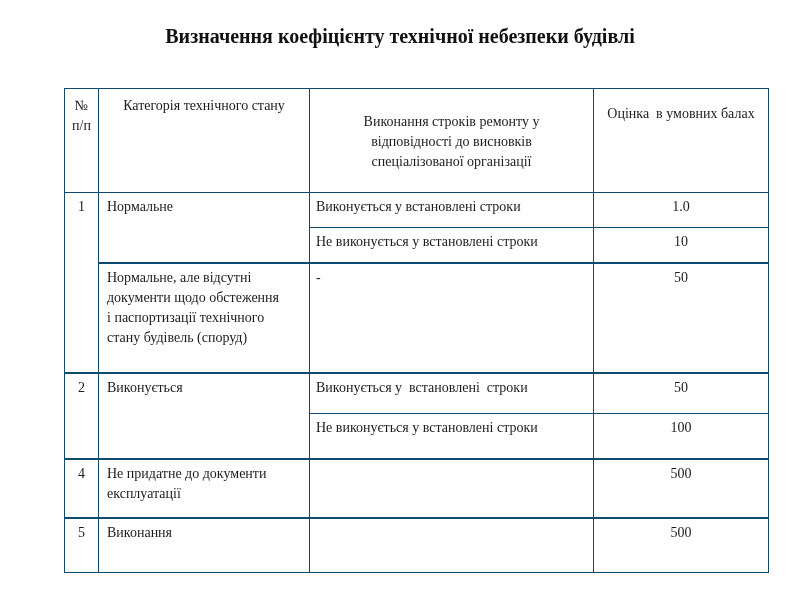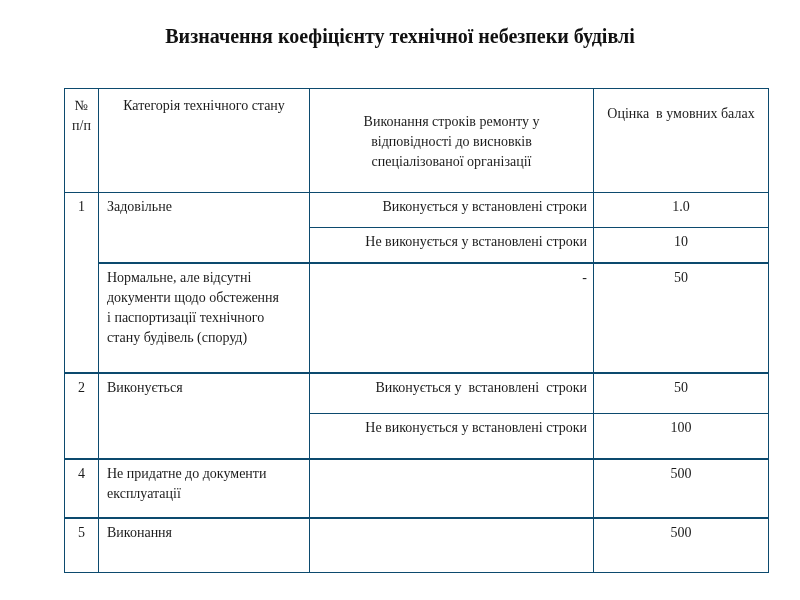--- a/index.html
+++ b/index.html
@@ -41,21 +41,21 @@
   }
   tr.major > td { border-top-width: 2px; }
   th.h {
     text-align: center;
     padding: 7px 4px 4px 4px;
   }
   .hwrap  { max-width: 218px; margin: 16px auto; }
   .hwrap2 { max-width: 152px; margin: 8px auto; white-space: pre-wrap; }
   td.num   { text-align: center; padding: 4px 2px; }
   td.cat   { text-align: left; padding: 4px 26px 4px 8px; }
-  td.exec  { text-align: right; padding: 4px 6px; white-space: pre-wrap; }
+  td.exec  { text-align: left; padding: 4px 6px; white-space: pre-wrap; }
   td.score { text-align: center; padding: 4px 6px; margin-top: 28px; }
 </style>
 </head>
 <body>
 
 <div class="slide">
 
   <div class="title">Визначення коефіцієнту технічної небезпеки будівлі</div>
 
   <table class="hazard">
@@ -73,21 +73,21 @@
       <th class="h">
         <div class="hwrap">Виконання строків ремонту у відповідності до висновків спеціалізованої організації</div>
       </th>
       <th class="h">
         <div class="hwrap2">Оцінка  в умовних балах</div>
       </th>
     </tr>
 
     <tr>
       <td class="num" rowspan="3">1</td>
-      <td class="cat" rowspan="2">Задовільне</td>
+      <td class="cat" rowspan="2">Нормальне</td>
       <td class="exec" style="height:26px;">Виконується у встановлені строки</td>
       <td class="score">1.0</td>
     </tr>
 
     <tr>
       <td class="exec" style="height:26px;">Не виконується у встановлені строки</td>
       <td class="score">10</td>
     </tr>
 
     <tr class="major">

